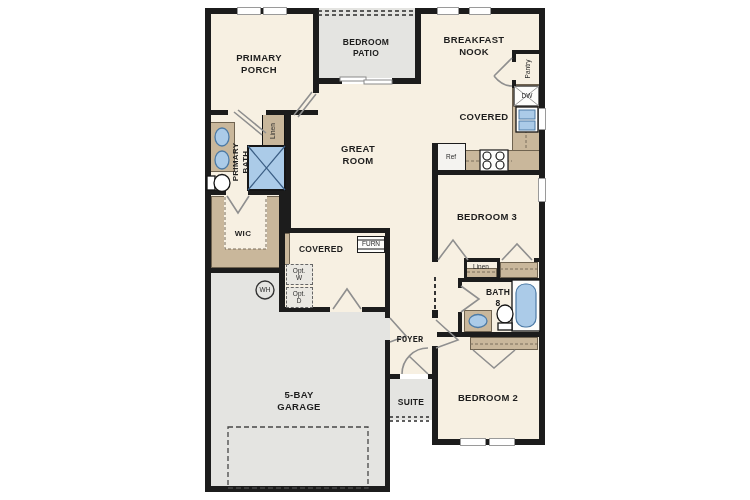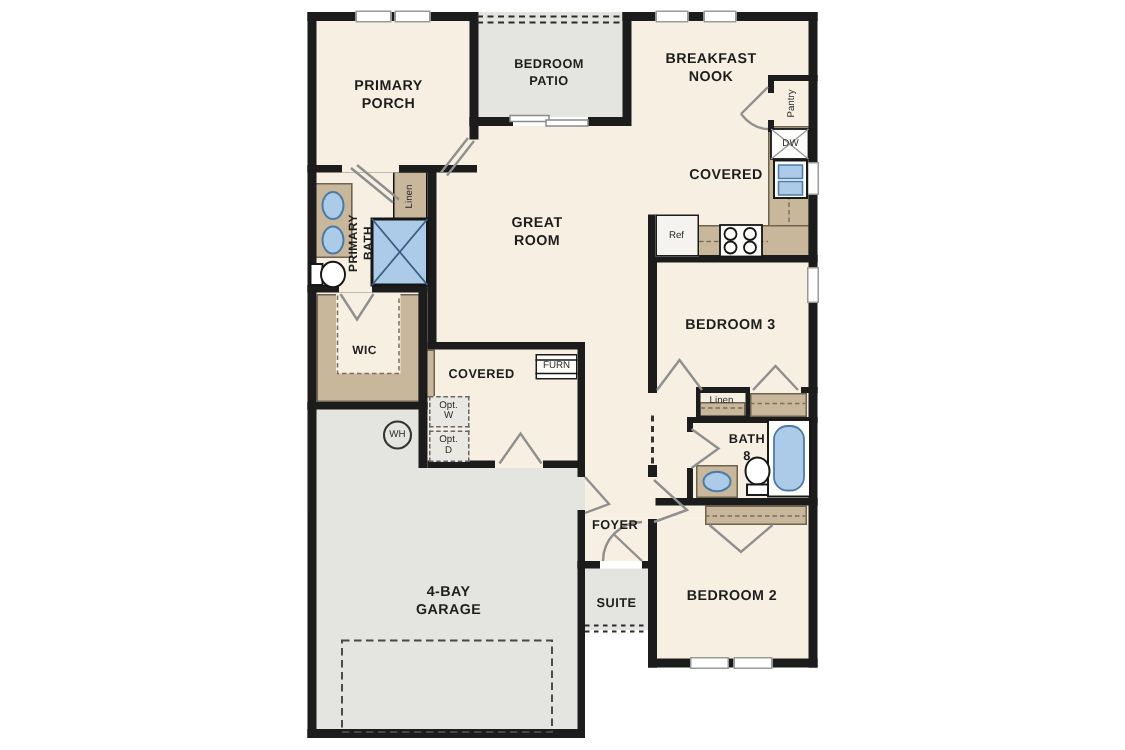--- a/index.html
+++ b/index.html
@@ -206,23 +206,23 @@
   <div class="lbl" style="left:358px;top:155px;">GREAT
 ROOM</div>
   <div class="lbl vert" style="left:241px;top:162px;font-size:8px;">PRIMARY
 BATH</div>
   <div class="lbl" style="left:243px;top:234px;font-size:8px;">WIC</div>
   <div class="lbl" style="left:321px;top:249px;font-size:8.5px;">COVERED</div>
   <div class="lbl" style="left:487px;top:217px;">BEDROOM 3</div>
   <div class="lbl" style="left:498px;top:298px;font-size:8.5px;">BATH
 8</div>
   <div class="lbl" style="left:488px;top:398px;">BEDROOM 2</div>
-  <div class="lbl" style="left:410px;top:350px;font-size:8.5px;">FOYER</div>
+  <div class="lbl" style="left:410px;top:340px;font-size:8.5px;font-family:Liberation Mono, monospace;">FOYER</div>
   <div class="lbl" style="left:411px;top:402px;font-size:8.5px;">SUITE</div>
-  <div class="lbl" style="left:299px;top:401px;">4-BAY
+  <div class="lbl" style="left:299px;top:401px;">5-BAY
 GARAGE</div>
 
   <div class="lbl sm vert" style="left:273px;top:131px;">Linen</div>
   <div class="lbl sm" style="left:481px;top:267px;">Linen</div>
   <div class="lbl sm vert" style="left:528px;top:69px;">Pantry</div>
   <div class="lbl sm" style="left:527px;top:96px;">DW</div>
   <div class="lbl sm" style="left:451px;top:157px;">Ref</div>
   <div class="lbl sm" style="left:371px;top:244px;">FURN</div>
   <div class="lbl sm" style="left:299px;top:274px;">Opt.
 W</div>

